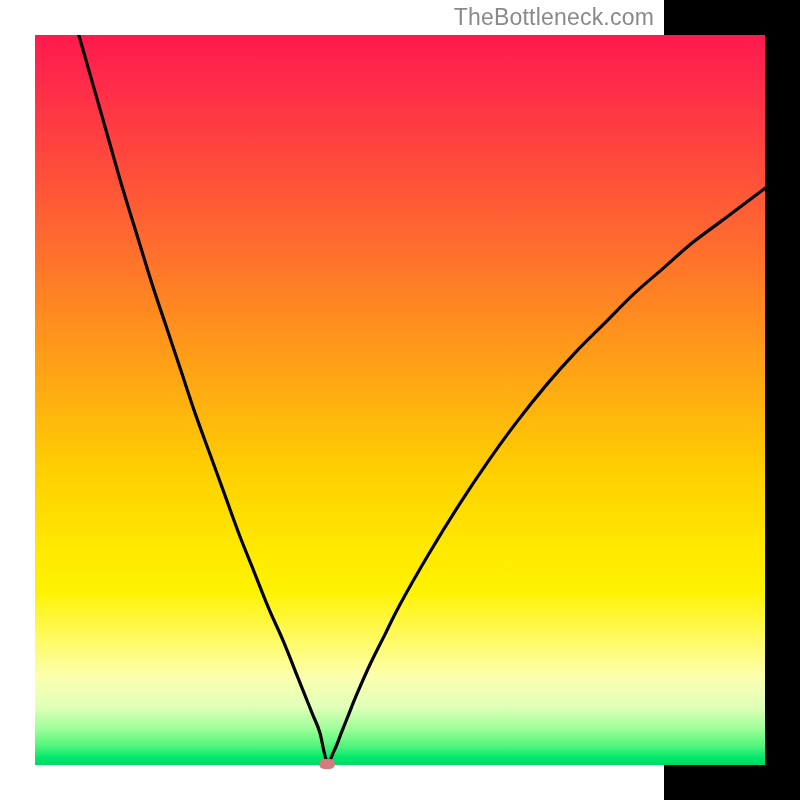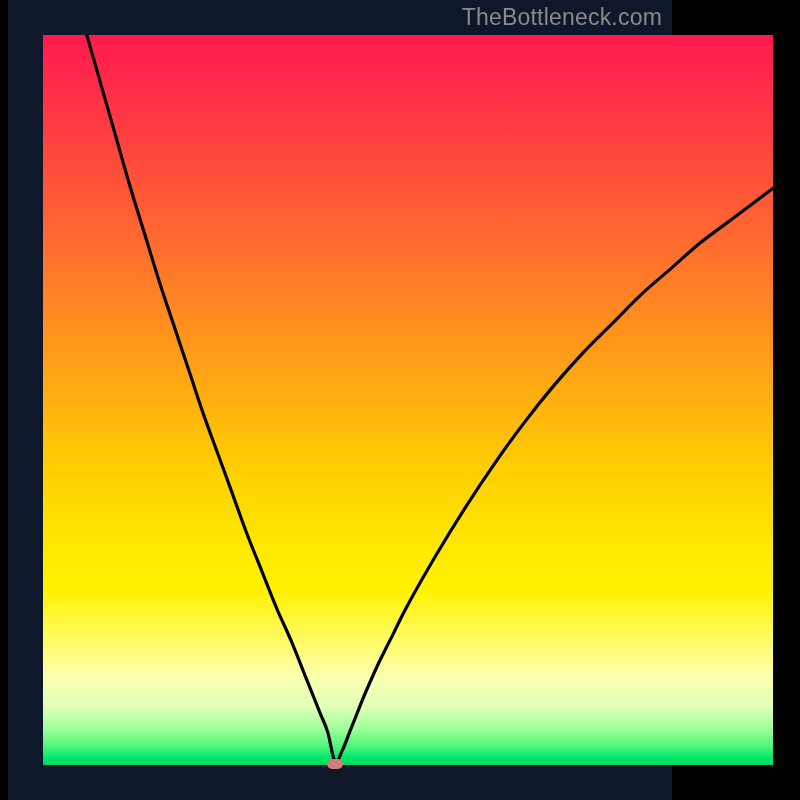--- a/index.html
+++ b/index.html
@@ -5,25 +5,25 @@
   html, body {
     margin: 0;
     padding: 0;
     width: 800px;
     height: 800px;
     background: #000;
     overflow: hidden;
   }
   .frame {
     position: absolute;
-    left: 8px;
+    left: 0;
     top: 0;
     width: 664px;
     height: 800px;
-    background: #0f172a;
+    background: #ffffff;
   }
   .plot-area {
     position: absolute;
     left: 35px;
     top: 35px;
     width: 730px;
     height: 730px;
     background: linear-gradient(to bottom,
       #ff1a4d 0%,
       #ff2a4a 6%,

